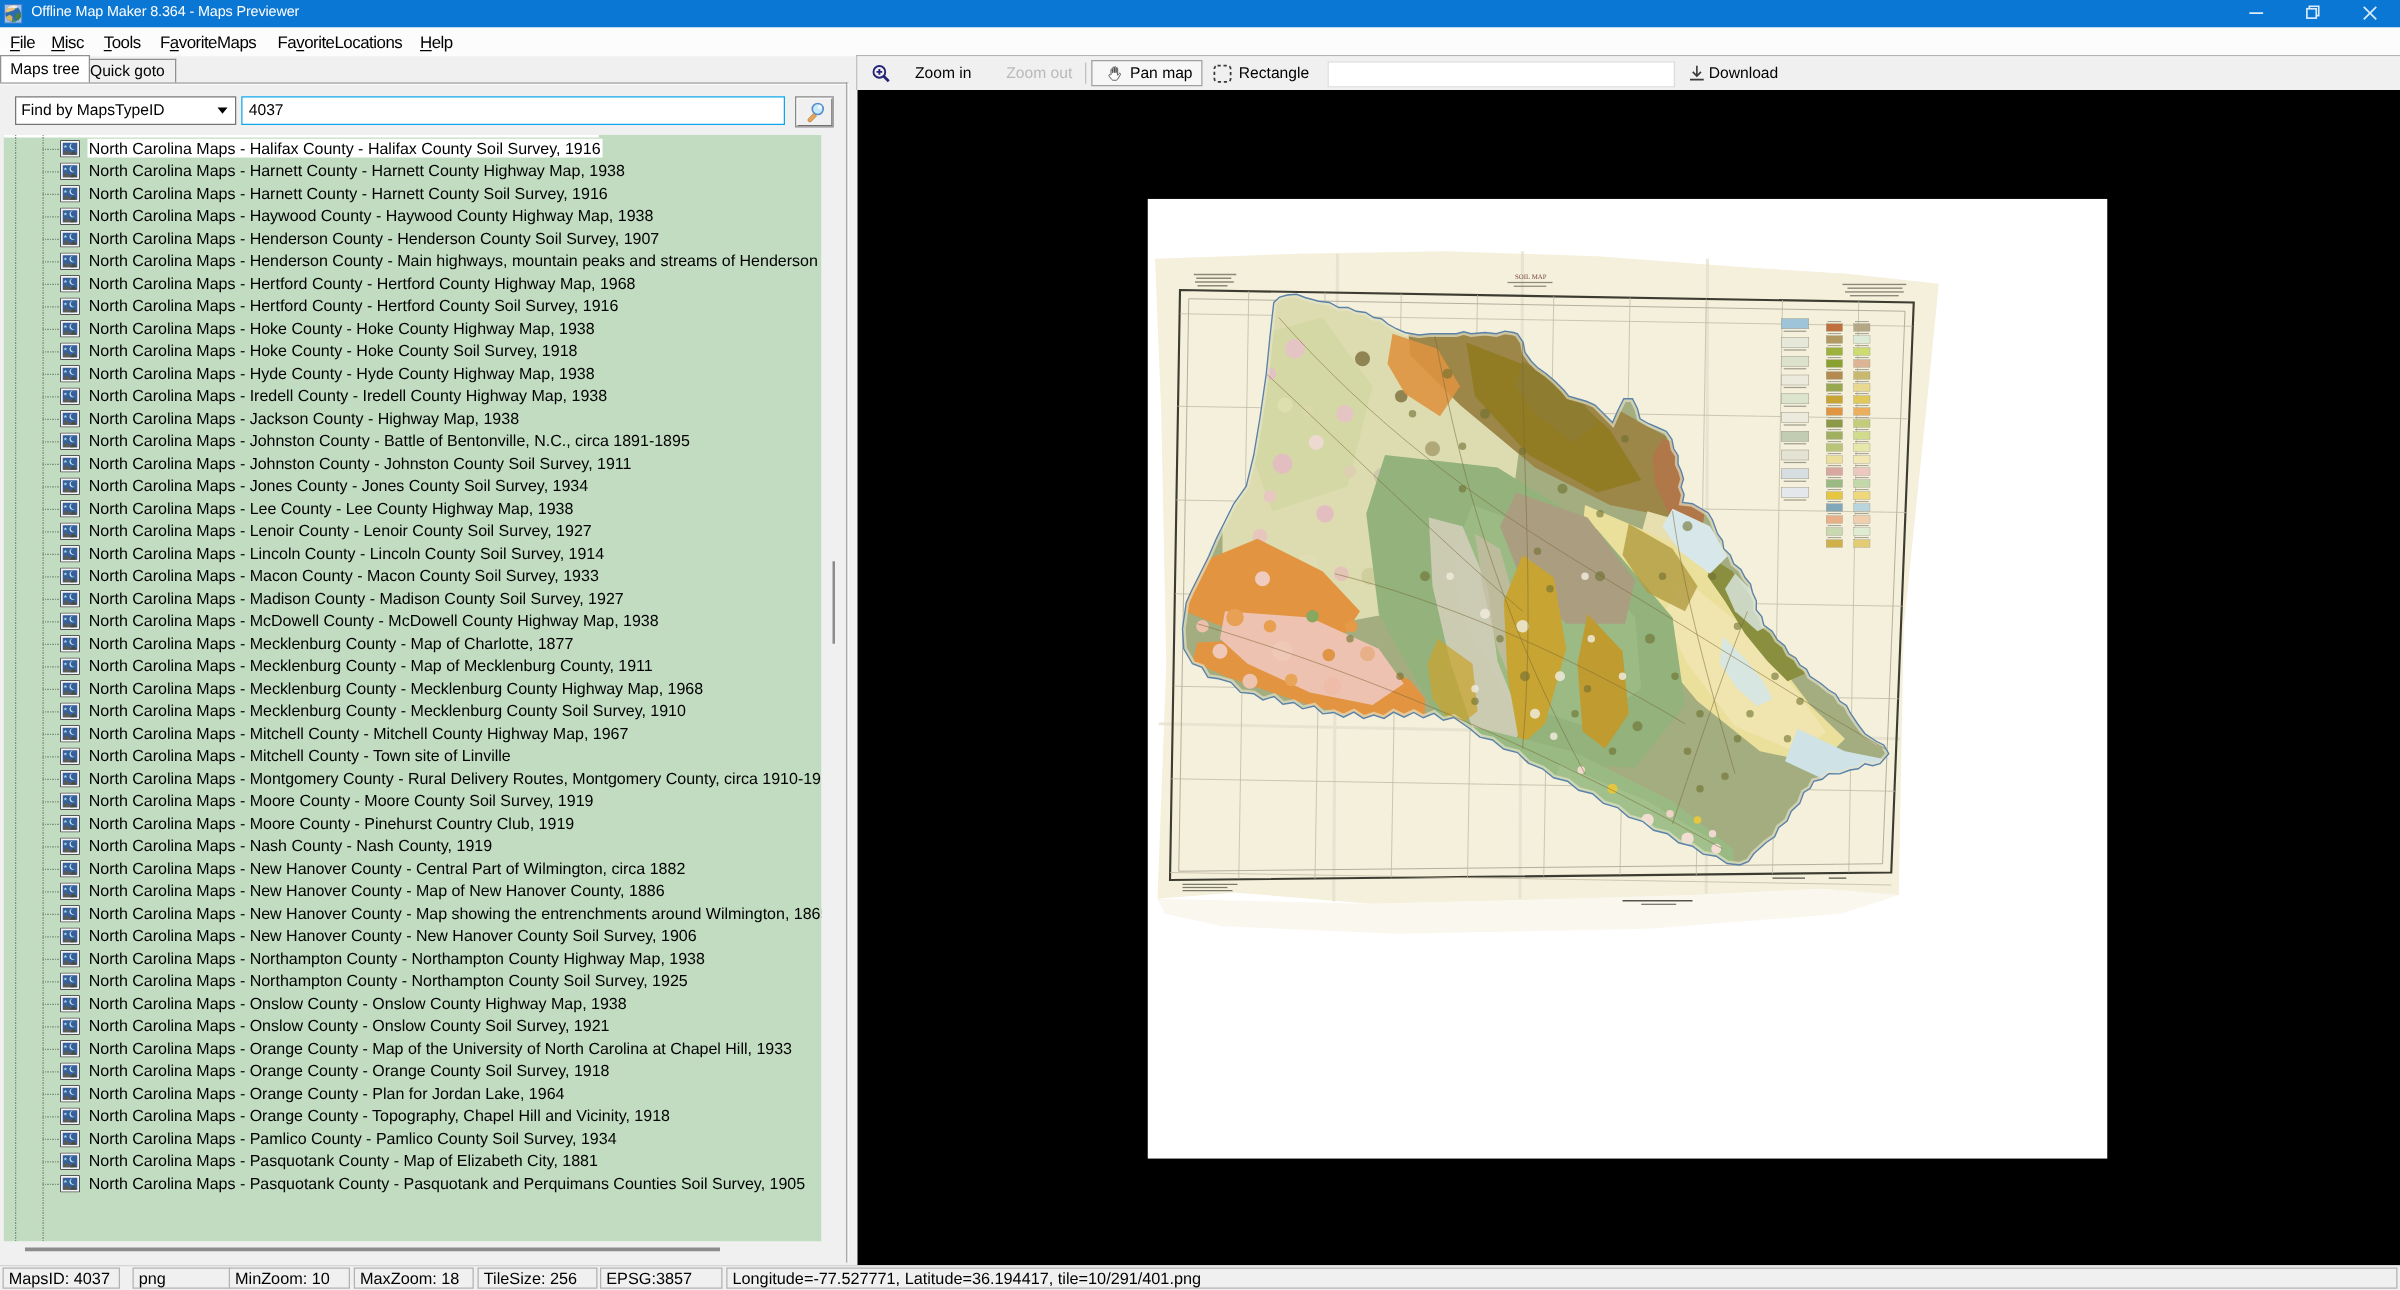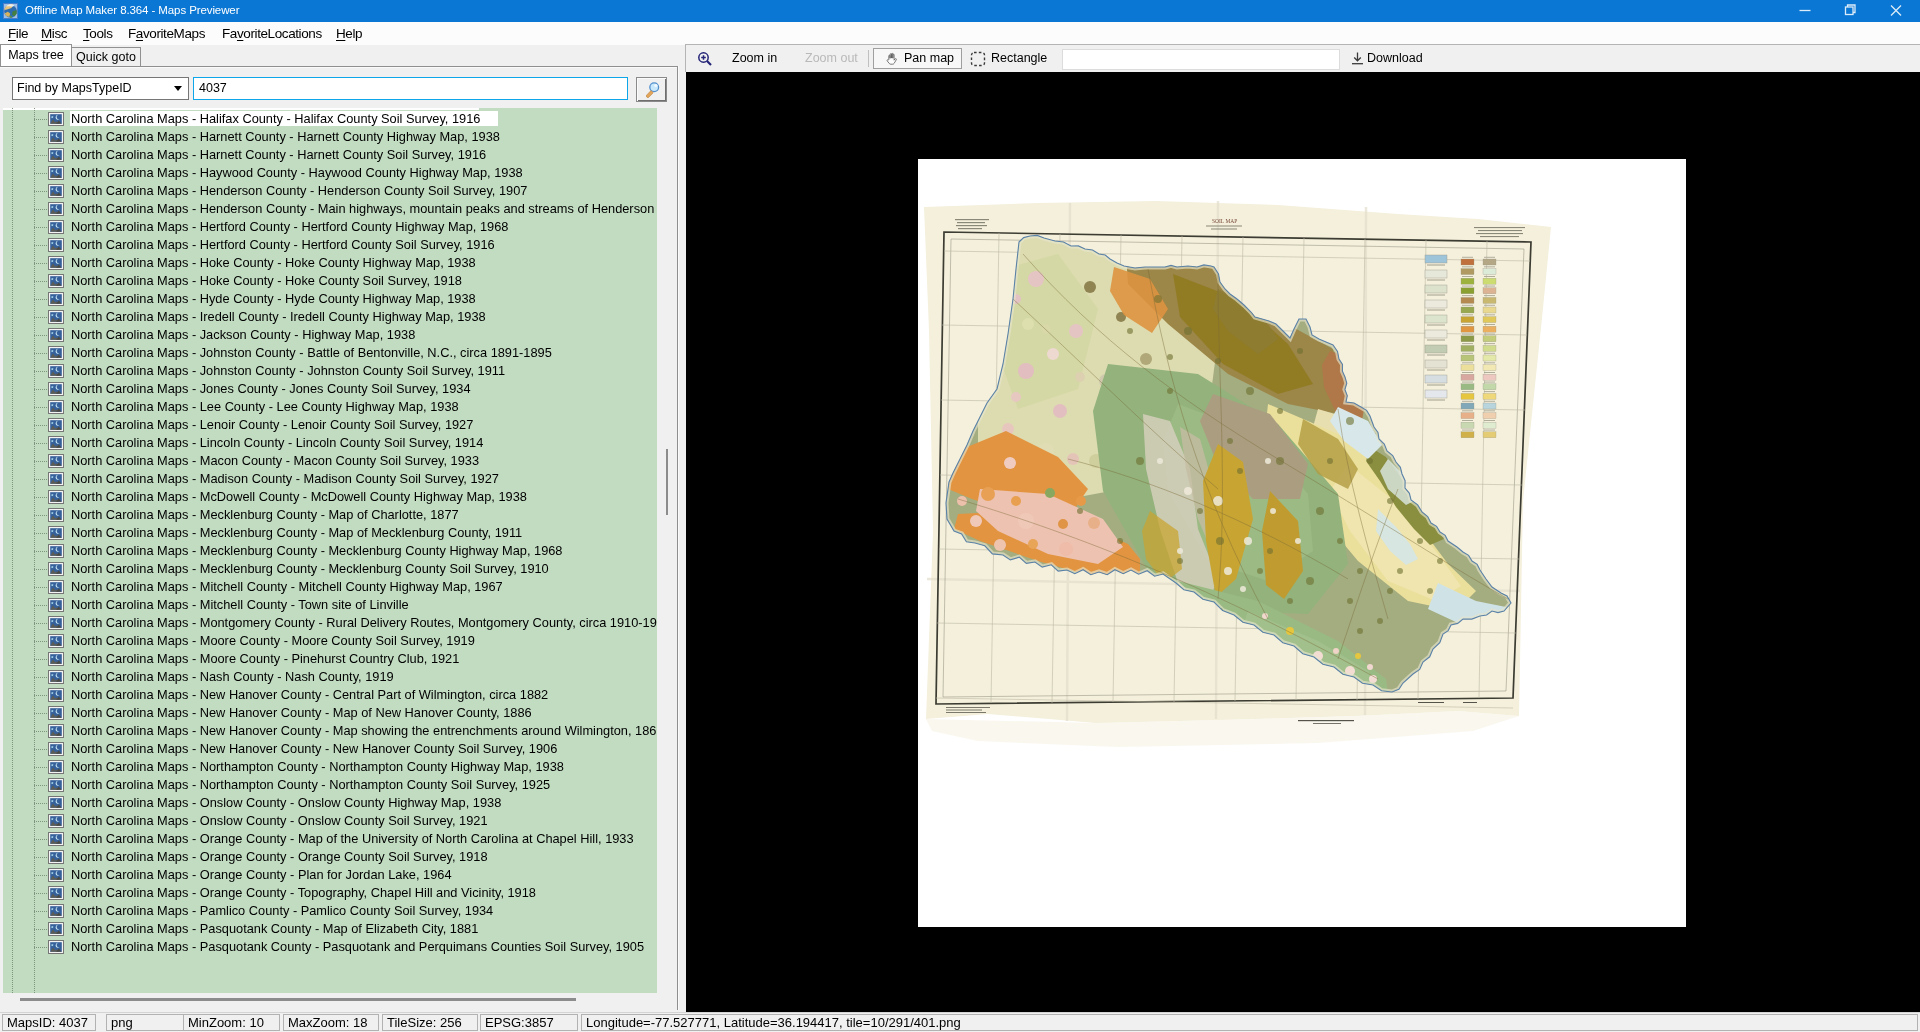--- a/index.html
+++ b/index.html
@@ -13,37 +13,37 @@
 #menu span{position:absolute;top:4px;white-space:pre}
 #menu u{text-decoration-thickness:1px;text-underline-offset:2px}
 
 #frameT{left:0;top:66px;width:679px;height:1px;background:#8f8f8f}
 #frameT2{left:0;top:67px;width:679px;height:1px;background:#fafafa}
 #frameR{left:677px;top:66px;width:1px;height:944px;background:#8f8f8f}
 #frameR2{left:678px;top:66px;width:1px;height:944px;background:#fafafa}
 
 .tab{font-size:12.5px}
 #tab1{left:0;top:44px;width:72px;height:22px;background:#fff;border:1px solid #919191;border-bottom:none;text-align:center;line-height:21px}
-#tab2{left:72px;top:47px;width:69px;height:19px;background:#f0f0f0;border-top:1px solid #919191;border-right:1px solid #919191;text-align:center;line-height:18px}
+#tab2{left:72px;top:47px;width:69px;height:19px;background:#f0f0f0;border-top:1px solid #919191;border-right:1px solid #919191;text-align:left;line-height:18px}
 
 #combo{left:12px;top:77px;width:177px;height:23px;background:#fff;border:1px solid #767676}
 #combo .t{position:absolute;left:4px;top:3px;font-size:12.5px}
 #combo .ar{position:absolute;right:6px;top:8px;width:0;height:0;border:4px solid transparent;border-top:5px solid #000}
 #sinput{left:193px;top:77px;width:435px;height:23px;background:#fff;border:1px solid #0ea5e9;font-size:12.5px;line-height:21px;padding-left:5px}
 #sbtn{left:636px;top:77px;width:31px;height:25px;background:#f0f0f0;border:1px solid #8a8a8a;box-shadow:inset 1px 1px 0 #fbfbfb,inset -1px -1px 0 #6f6f6f}
 #sbtn svg{position:absolute;left:5px;top:2px}
 
 #tree{left:3px;top:108px;width:654px;height:885px;background:#c2dcc2;overflow:hidden;font-size:12.8px}
 #tree .sliver{position:absolute;left:0;top:0;width:476px;height:2px;background:#fff}
 #tree .vl{position:absolute;top:0;width:1px;height:885px;background-image:repeating-linear-gradient(to bottom,#7e947e 0 1px,transparent 1px 2px)}
 #vl1{left:9px}#vl2{left:31px}
 .rows{position:absolute;left:0;top:2px;width:654px}
 .row{position:relative;height:18px;line-height:18px;white-space:pre}
 .row .ic{position:absolute;left:45px;top:2px}
-.row span{position:relative;margin-left:67px;padding:0 18px 0 1px}
+.row span{position:relative;margin-left:67px;padding:0 2px 0 1px}
 .row span.sel{background:#fff}
 .row::before{content:"";position:absolute;left:31px;top:9px;width:14px;height:1px;background-image:repeating-linear-gradient(to right,#7e947e 0 1px,transparent 1px 2px)}
 
 #vthumb{left:666px;top:449px;width:2px;height:66px;background:#8c8c8c}
 #hthumb{left:20px;top:998px;width:556px;height:3px;background:#8c8c8c}
 
 #toolbar{left:686px;top:45px;width:1234px;height:27px;background:#f0f0f0;font-size:12.5px}
 #tbTop{left:685px;top:44px;width:1235px;height:1px;background:#b4b4b4}
 #tbLeft{left:685px;top:44px;width:1px;height:28px;background:#b4b4b4}
 #toolbar .lbl{position:absolute;top:6px;white-space:pre}
@@ -212,21 +212,21 @@
           <use href="#pic"></use>
         </svg><span>North Carolina Maps - Mitchell County - Town site of Linville</span></div>
 <div class="row"><svg class="ic" viewBox="0 0 16 14" width="16" height="14">
           <use href="#pic"></use>
         </svg><span>North Carolina Maps - Montgomery County - Rural Delivery Routes, Montgomery County, circa 1910-191</span></div>
 <div class="row"><svg class="ic" viewBox="0 0 16 14" width="16" height="14">
           <use href="#pic"></use>
         </svg><span>North Carolina Maps - Moore County - Moore County Soil Survey, 1919</span></div>
 <div class="row"><svg class="ic" viewBox="0 0 16 14" width="16" height="14">
           <use href="#pic"></use>
-        </svg><span>North Carolina Maps - Moore County - Pinehurst Country Club, 1921</span></div>
+        </svg><span>North Carolina Maps - Moore County - Pinehurst Country Club, 1919</span></div>
 <div class="row"><svg class="ic" viewBox="0 0 16 14" width="16" height="14">
           <use href="#pic"></use>
         </svg><span>North Carolina Maps - Nash County - Nash County, 1919</span></div>
 <div class="row"><svg class="ic" viewBox="0 0 16 14" width="16" height="14">
           <use href="#pic"></use>
         </svg><span>North Carolina Maps - New Hanover County - Central Part of Wilmington, circa 1882</span></div>
 <div class="row"><svg class="ic" viewBox="0 0 16 14" width="16" height="14">
           <use href="#pic"></use>
         </svg><span>North Carolina Maps - New Hanover County - Map of New Hanover County, 1886</span></div>
 <div class="row"><svg class="ic" viewBox="0 0 16 14" width="16" height="14">

